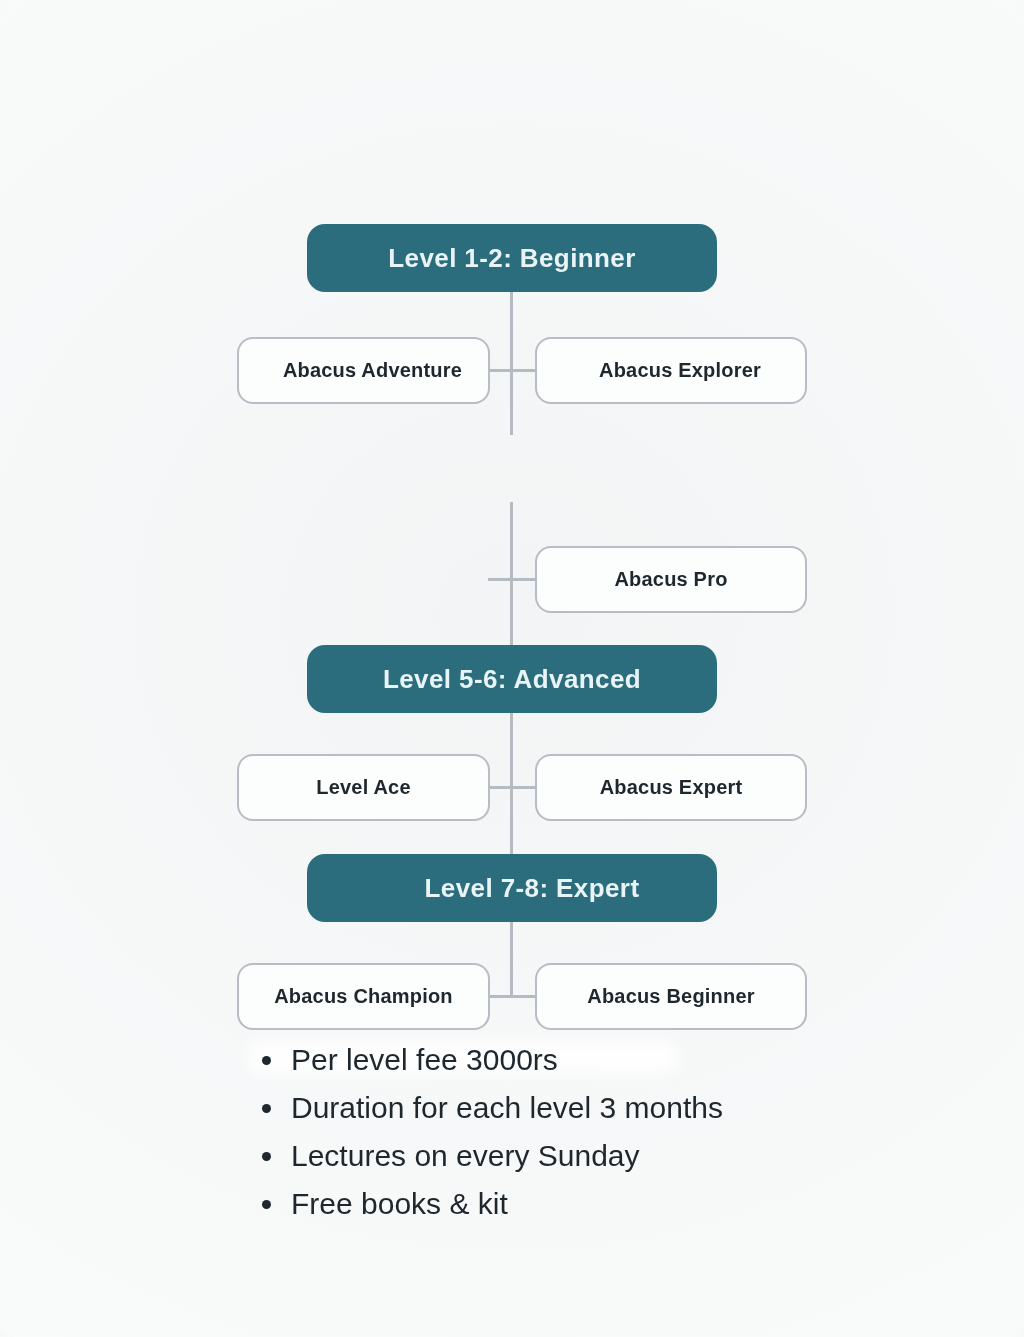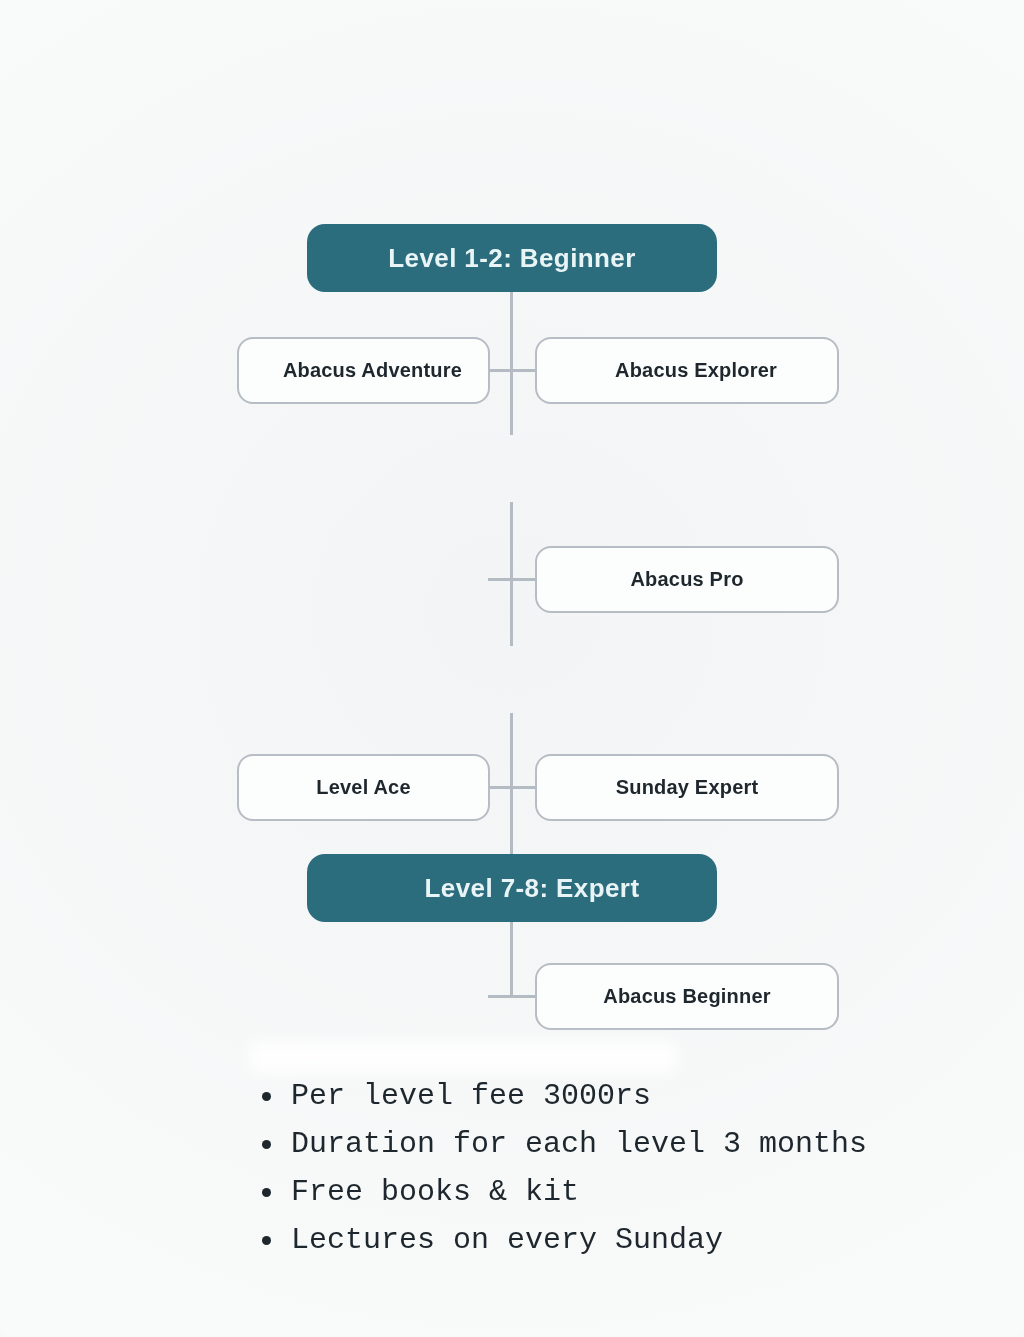--- a/index.html
+++ b/index.html
@@ -63,42 +63,41 @@
     border-radius: 16px;
     display: flex;
     align-items: center;
     justify-content: center;
     color: var(--text-dark);
     font-weight: bold;
     font-size: 20px;
     letter-spacing: 0.2px;
   }
   .card.left  { left: 237px; width: 253px; }
-  .card.right { left: 535px; width: 304px; }
+  .card.right { left: 535px; width: 272px; }
 
   .row1-cards { top: 337px; padding-left: 18px; }
   .row2-cards { top: 546px; }
   .row3-cards { top: 754px; }
   .row4-cards { top: 963px; }
 
   .smudge {
     position: absolute;
     left: 248px;
     top: 1040px;
     width: 430px;
     height: 34px;
     background: rgba(255,255,255,0.82);
     filter: blur(7px);
     border-radius: 12px;
   }
   .notes {
     position: absolute;
     left: 262px;
-    top: 1072px;
-    font-family: Liberation Mono, monospace;
+    top: 1036px;
   }
   .note-item {
     display: flex;
     align-items: center;
     height: 48px;
     font-size: 30px;
     color: var(--text-dark);
   }
   .dot {
     width: 9px;
@@ -123,40 +122,42 @@
   <div class="hline" style="top:578px;"></div>
   <div class="hline" style="top:786px;"></div>
   <div class="hline" style="top:995px;"></div>
 
   <div class="level-box" style="top:224px;">Level 1-2: Beginner</div>
   <div class="card left row1-cards">Abacus Adventure</div>
   <div class="card right row1-cards">Abacus Explorer</div>
 
   <div class="card right row2-cards">Abacus Pro</div>
 
+  <div class="level-box" style="top:645px;">Level 5-6: Advanced</div>
   <div class="card left row3-cards">Level Ace</div>
-  <div class="card right row3-cards">Sunday Expert</div>
+  <div class="card right row3-cards">Abacus Expert</div>
 
   <div class="level-box" style="top:854px;padding-left:40px;">Level 7-8: Expert</div>
+  <div class="card left row4-cards">Abacus Champion</div>
   <div class="card right row4-cards">Abacus Beginner</div>
 
   <div class="smudge"></div>
 
   <div class="notes">
     <div class="note-item">
       <span class="dot"></span>
       <span>Per level fee 3000rs</span>
     </div>
     <div class="note-item">
       <span class="dot"></span>
       <span>Duration for each level 3 months</span>
     </div>
     <div class="note-item">
       <span class="dot"></span>
-      <span>Free books &amp; kit</span>
+      <span>Lectures on every Sunday</span>
     </div>
     <div class="note-item">
       <span class="dot"></span>
-      <span>Lectures on every Sunday</span>
+      <span>Free books &amp; kit</span>
     </div>
   </div>
 
 </div>
 
 </body></html>

